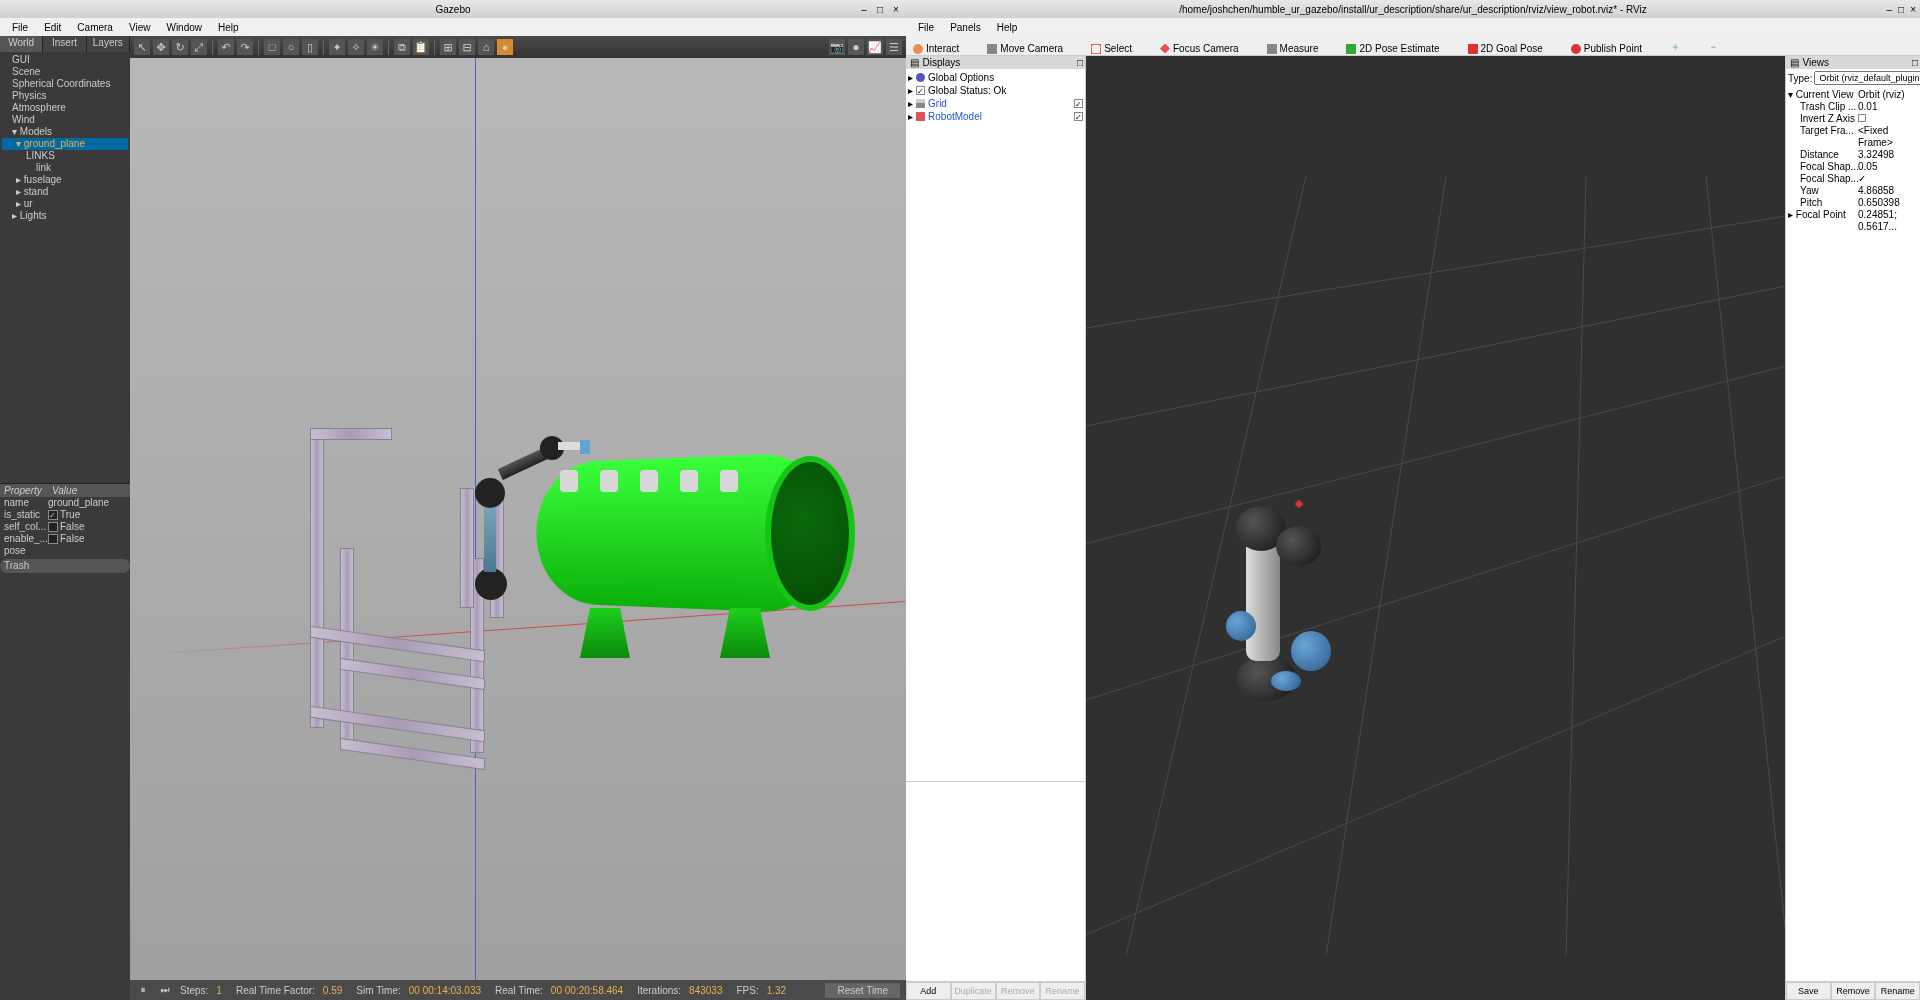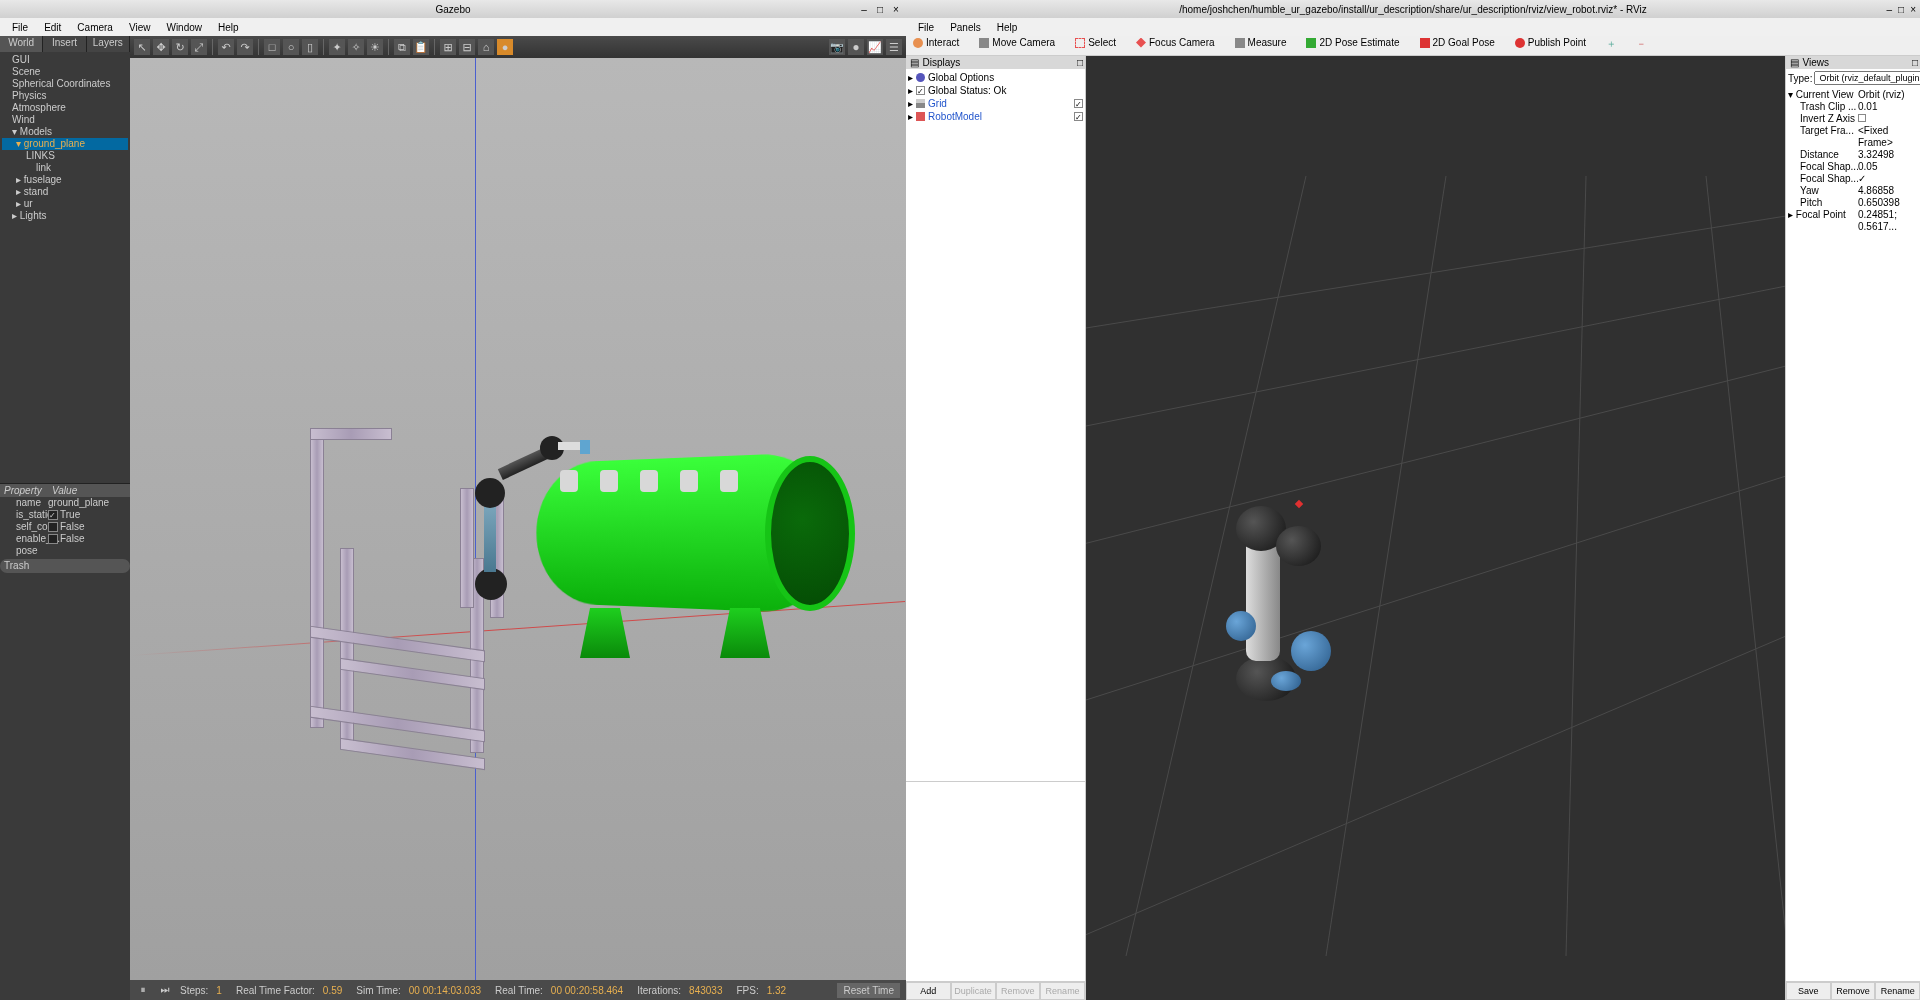--- a/index.html
+++ b/index.html
@@ -17,21 +17,21 @@
 .gz-tabs { height: 16px; display:flex; background:#2a2a2a; }
 .gz-tab { flex:1; text-align:center; padding:1px 0; background:#444; color:#ccc; border-right:1px solid #222; }
 .gz-tab.active { background:#555; }
 .gz-tree { flex:1; padding:2px; font-size:9px; line-height:12px; }
 .gz-tree .item { padding-left: 10px; white-space:nowrap; }
 .gz-tree .l1 { padding-left: 14px; }
 .gz-tree .l2 { padding-left: 24px; }
 .gz-tree .l3 { padding-left: 34px; }
 .gz-tree .sel { background:#0369a1; color:#e8b050; }
 .gz-proprow { height:12px; display:flex; }
-.gz-proprow >div:first-child { width:48px; padding-left:16px; }
+.gz-proprow >div:first-child { width:48px; padding-left:4px; }
 .gz-props { background:#3a3a3a; border-top:1px solid #222; font-size:9px; }
 .gz-propshdr { display:flex; background:#555;font-style:italic; }
 .gz-propshdr div { flex:1; padding:1px 4px; }
 .gz-propshdr div:first-child{flex:0 0 48px;}
 .gz-trash { height:14px; background:#555; padding:1px 4px; margin-top:2px;border-radius:7px; }
 .gz-ckb { width:10px;height:10px;display:inline-block;border:1px solid #888;background:#222;vertical-align:middle;margin-right:2px;}
 .gz-ckb.on::after{content:"✓";font-size:8px;color:#ccc;position:relative;top:-2px;}
 
 .gz-main { flex:1; display:flex; flex-direction:column; background:#888; }
 .gz-toolbar { height: 22px; background: linear-gradient(#4a4a4a,#333); display:flex; align-items:center; padding:0 4px; gap:3px; }
@@ -56,29 +56,29 @@
 
 .fuselage { position:absolute; left:390px; top:380px; width:330px; height:210px; }
 .fuse-body { position:absolute; left:0; top:20px; width:310px; height:150px; background:linear-gradient(#3aff3a,#0bb00b); border-radius: 70px / 75px; transform:perspective(500px) rotateY(-15deg); }
 .fuse-end { position:absolute; right:-5px; top:18px; width:90px; height:155px; border-radius:50%; background:radial-gradient(circle at 40% 40%, #0a6a0a, #044a04); border:6px solid #16c416; }
 .fuse-win { position:absolute; width:18px; height:22px; background:#d8d8d8; border-radius:4px; top:32px; }
 .fuse-leg { position:absolute; bottom:-10px; width:50px; height:50px; background:linear-gradient(#1ecf1e,#0a8a0a); clip-path:polygon(20% 0,80% 0,100% 100%,0 100%); }
 
 .gz-status { height: 20px; background:#4a4a4a; color:#ccc; display:flex; align-items:center; padding:0 6px; gap:8px; font-size:9px; }
 .gz-status .play { width:14px;height:14px;display:inline-flex;align-items:center;justify-content:center;}
 .gz-status .val { color:#e8b050; margin-right:6px; }
-.gz-status .reset { margin-left:auto; background:#666; padding:2px 6px; }
+.gz-status .reset { margin-left:auto; background:#666; padding:2px 12px; }
 
 
 .rviz { flex:1; height:1000px; display:flex; flex-direction:column; background:#efefef; }
 .rv-titlebar { height: 18px; background: linear-gradient(#e8e8e8,#d0d0d0); display:flex; align-items:center; justify-content:center; position:relative; font-size:10px; }
 .rv-titlebar .btns { position:absolute; right:4px; display:flex; gap:6px; }
 .rv-menubar { height: 18px; background: #f0f0f0; display:flex; align-items:center; padding:0 4px; }
 .rv-menubar span { padding: 2px 8px; }
-.rv-toolbar { height: 20px; background:#efefef; border-bottom:1px solid #ccc; display:flex; align-items:flex-start; padding:0 4px; gap:14px; font-size:9px; }
+.rv-toolbar { height: 20px; background:#efefef; border-bottom:1px solid #ccc; display:flex; align-items:flex-end; padding:0 4px; gap:22px; font-size:9px; }
 .rv-tbtn { display:flex; align-items:center; gap:3px; padding:1px 3px; }
 .rv-tbtn .ico { width:10px; height:10px; display:inline-block; }
 .rv-body { flex:1; display:flex; min-height:0; }
 .rv-disp { width:180px; background:#fff; border-right:1px solid #ccc; display:flex; flex-direction:column; }
 .rv-panel-hdr { background:#d8d8d8; padding:1px 4px; font-size:9px; display:flex; align-items:center; gap:3px; position:relative;}
 .rv-panel-hdr .x { position:absolute; right:2px; }
 .rv-tree2 { flex:1; font-size:9px; line-height:13px; padding:2px; }
 .rv-tree2 .row { display:flex; align-items:center; gap:3px; }
 .rv-tree2 .cb { width:9px;height:9px;border:1px solid #888;display:inline-block;}
 .rv-tree2 .cb.on::after{content:"✓";font-size:8px;position:relative;top:-3px;}

